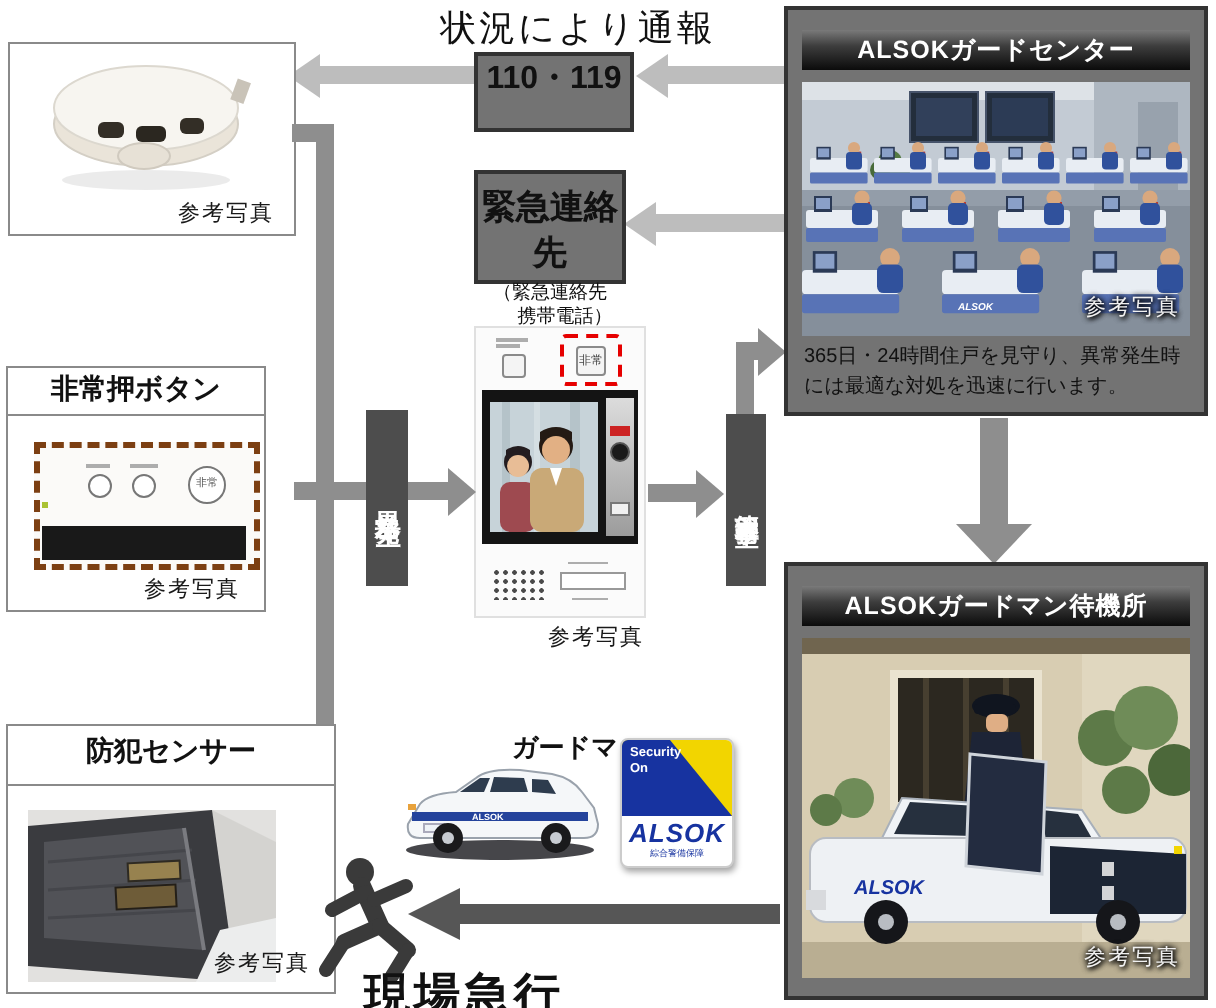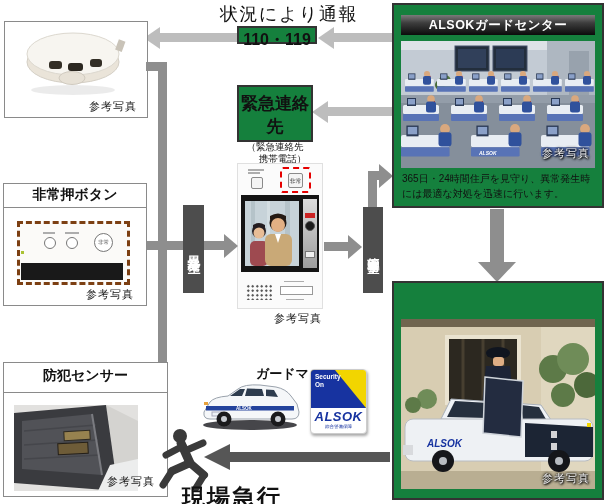--- a/index.html
+++ b/index.html
@@ -14,40 +14,40 @@
   .bar{position:absolute;}
   .c-light{background:var(--arrow-light);} .c-mid{background:var(--arrow-mid);} .c-dark{background:var(--arrow-dark);}
   .ah{position:absolute;width:0;height:0;}
   .ah-left{border-top:11px solid transparent;border-bottom:11px solid transparent;border-right:16px solid transparent;}
   .ah-left.light{border-right-color:var(--arrow-light);}
   .ah-left.dark{border-top-width:13px;border-bottom-width:13px;border-right-width:26px;border-right-color:var(--arrow-dark);}
   .ah-right{border-top:12px solid transparent;border-bottom:12px solid transparent;border-left:14px solid transparent;}
   .ah-right.mid{border-left-color:var(--arrow-mid);}
   .ah-down{border-left:19px solid transparent;border-right:19px solid transparent;border-top:20px solid var(--arrow-mid);}
   .pbox{position:absolute;background:#fff;border:1px solid var(--photo-border);box-sizing:border-box;}
-  .dbox{position:absolute;background:#15803d;border:2px solid var(--box-border-dark);box-sizing:border-box;}
+  .dbox{position:absolute;background:#737373;border:2px solid var(--box-border-dark);box-sizing:border-box;}
   .pbox-title{font-weight:bold;font-size:14px;text-align:center;border-bottom:1px solid var(--photo-border);}
   .cap{position:absolute;font-size:11px;color:#1a1a1a;letter-spacing:1px;}
   .cap-w{color:#f0f0f0;text-shadow:0 0 3px #000,0 0 3px #000,1px 1px 2px #000;}
   .vlabel{position:absolute;background:var(--label-bar-bg);color:#fff;writing-mode:vertical-rl;text-orientation:upright;
           font-weight:bold;display:flex;align-items:center;justify-content:center;letter-spacing:2px;z-index:3;}
   .ghead{position:absolute;background:linear-gradient(180deg,#7a7a7a 0%,#3d3d3d 40%,#0b0b0b 100%);color:#fff;
          font-weight:bold;font-size:12.5px;text-align:center;line-height:20px;letter-spacing:.5px;}
   .title{position:absolute;font-weight:normal;font-size:18px;letter-spacing:1.5px;}
   .small-sq{position:absolute;background:#f4f4f4;border:1.5px solid #8a8a8a;border-radius:2px;box-sizing:border-box;}
   .tinybar{position:absolute;background:#adadad;height:2px;}
   .circle-btn{position:absolute;border:1.5px solid #777;border-radius:50%;background:#fff;box-sizing:border-box;}
 </style>
 </head>
 <body>
 
 <div id="canvas">
 
   <div class="title" style="left:214px;top:2px;width:150px;text-align:center;">状況により通報</div>
-  <div class="dbox" style="left:237px;top:26px;width:80px;height:18px;font-weight:bold;font-size:16px;text-align:center;line-height:24px;">110・119</div>
+  <div class="dbox" style="left:237px;top:26px;width:80px;height:40px;font-weight:bold;font-size:16px;text-align:center;line-height:24px;">110・119</div>
 
   <div>
     <div class="bar c-light" style="left:334px;top:33px;width:58px;height:9px;"></div>
     <div class="ah ah-left light" style="left:318px;top:27px;"></div>
   </div>
 
   <div>
     <div class="bar c-light" style="left:160px;top:33px;width:77px;height:9px;"></div>
     <div class="ah ah-left light" style="left:144px;top:27px;"></div>
   </div>
@@ -74,21 +74,21 @@
       <ellipse cx="59" cy="52" rx="13" ry="6.5" fill="#e7e1d6" stroke="#d0cabf"></ellipse>
       <rect x="104" y="14" width="7" height="11" fill="#c9c3b8" transform="rotate(20 107 19)"></rect>
     </svg>
     <div class="cap" style="right:10px;bottom:3px;">参考写真</div>
   </div>
 
   <div class="bar c-mid" style="left:146px;top:62px;width:21px;height:9px;"></div>
   <div class="bar c-mid" style="left:158px;top:62px;width:9px;height:370px;"></div>
   <div class="bar c-mid" style="left:146px;top:423px;width:21px;height:9px;"></div>
 
-  <div class="pbox" style="left:3px;top:183px;width:144px;height:123px;">
+  <div class="pbox" style="left:3px;top:183px;width:130px;height:123px;">
     <div class="pbox-title" style="height:21px;padding-top:2px;">非常押ボタン</div>
     <div class="abs" style="left:13px;top:37px;width:113px;height:64px;border:3px dashed var(--dash-brown);box-sizing:border-box;background:#fbfaf8;">
       <div class="tinybar" style="left:23px;top:8px;width:12px;"></div>
       <div class="tinybar" style="left:45px;top:8px;width:14px;"></div>
       <div class="circle-btn" style="left:24px;top:13px;width:12px;height:12px;"></div>
       <div class="circle-btn" style="left:46px;top:13px;width:12px;height:12px;"></div>
       <div class="circle-btn" style="left:74px;top:9px;width:19px;height:19px;font-size:5.5px;color:#555;text-align:center;line-height:16px;">非常</div>
       <div class="abs" style="left:1px;top:27px;width:3px;height:3px;background:#aac234;"></div>
       <div class="abs" style="left:1px;right:4px;bottom:2px;height:17px;background:#191919;"></div>
     </div>
@@ -227,20 +227,21 @@
     <div class="cap cap-w" style="right:12px;top:141px;">参考写真</div>
     <div class="abs" style="left:8px;top:166px;width:194px;font-size:10px;line-height:1.5;color:#111;">365日・24時間住戸を見守り、異常発生時には最適な対処を迅速に行います。</div>
   </div>
 
   <div>
     <div class="bar c-mid" style="left:490px;top:209px;width:14px;height:54px;"></div>
     <div class="ah ah-down" style="left:478px;top:262px;"></div>
   </div>
 
   <div class="dbox" style="left:392px;top:281px;width:212px;height:219px;">
+    <div class="ghead" style="left:7px;top:10px;width:194px;height:20px;">ALSOKガードマン待機所</div>
     <svg class="abs" style="left:7px;top:36px;" width="194" height="170" viewBox="0 0 194 170">
       <rect width="194" height="170" fill="#d8cdb2"></rect>
       <rect width="194" height="8" fill="#70654f"></rect>
       <rect x="140" y="8" width="54" height="162" fill="#e0d7bf"></rect>
       <rect x="46" y="18" width="72" height="66" fill="#2c2820"></rect>
       <line x1="62" y1="18" x2="62" y2="84" stroke="#473f30" stroke-width="3"></line>
       <line x1="82" y1="18" x2="82" y2="84" stroke="#473f30" stroke-width="3"></line>
       <line x1="102" y1="18" x2="102" y2="84" stroke="#473f30" stroke-width="3"></line>
       <rect x="46" y="18" width="72" height="66" fill="none" stroke="#eae3d0" stroke-width="4"></rect>
       <circle cx="152" cy="50" r="14" fill="#5d7a48"></circle>

